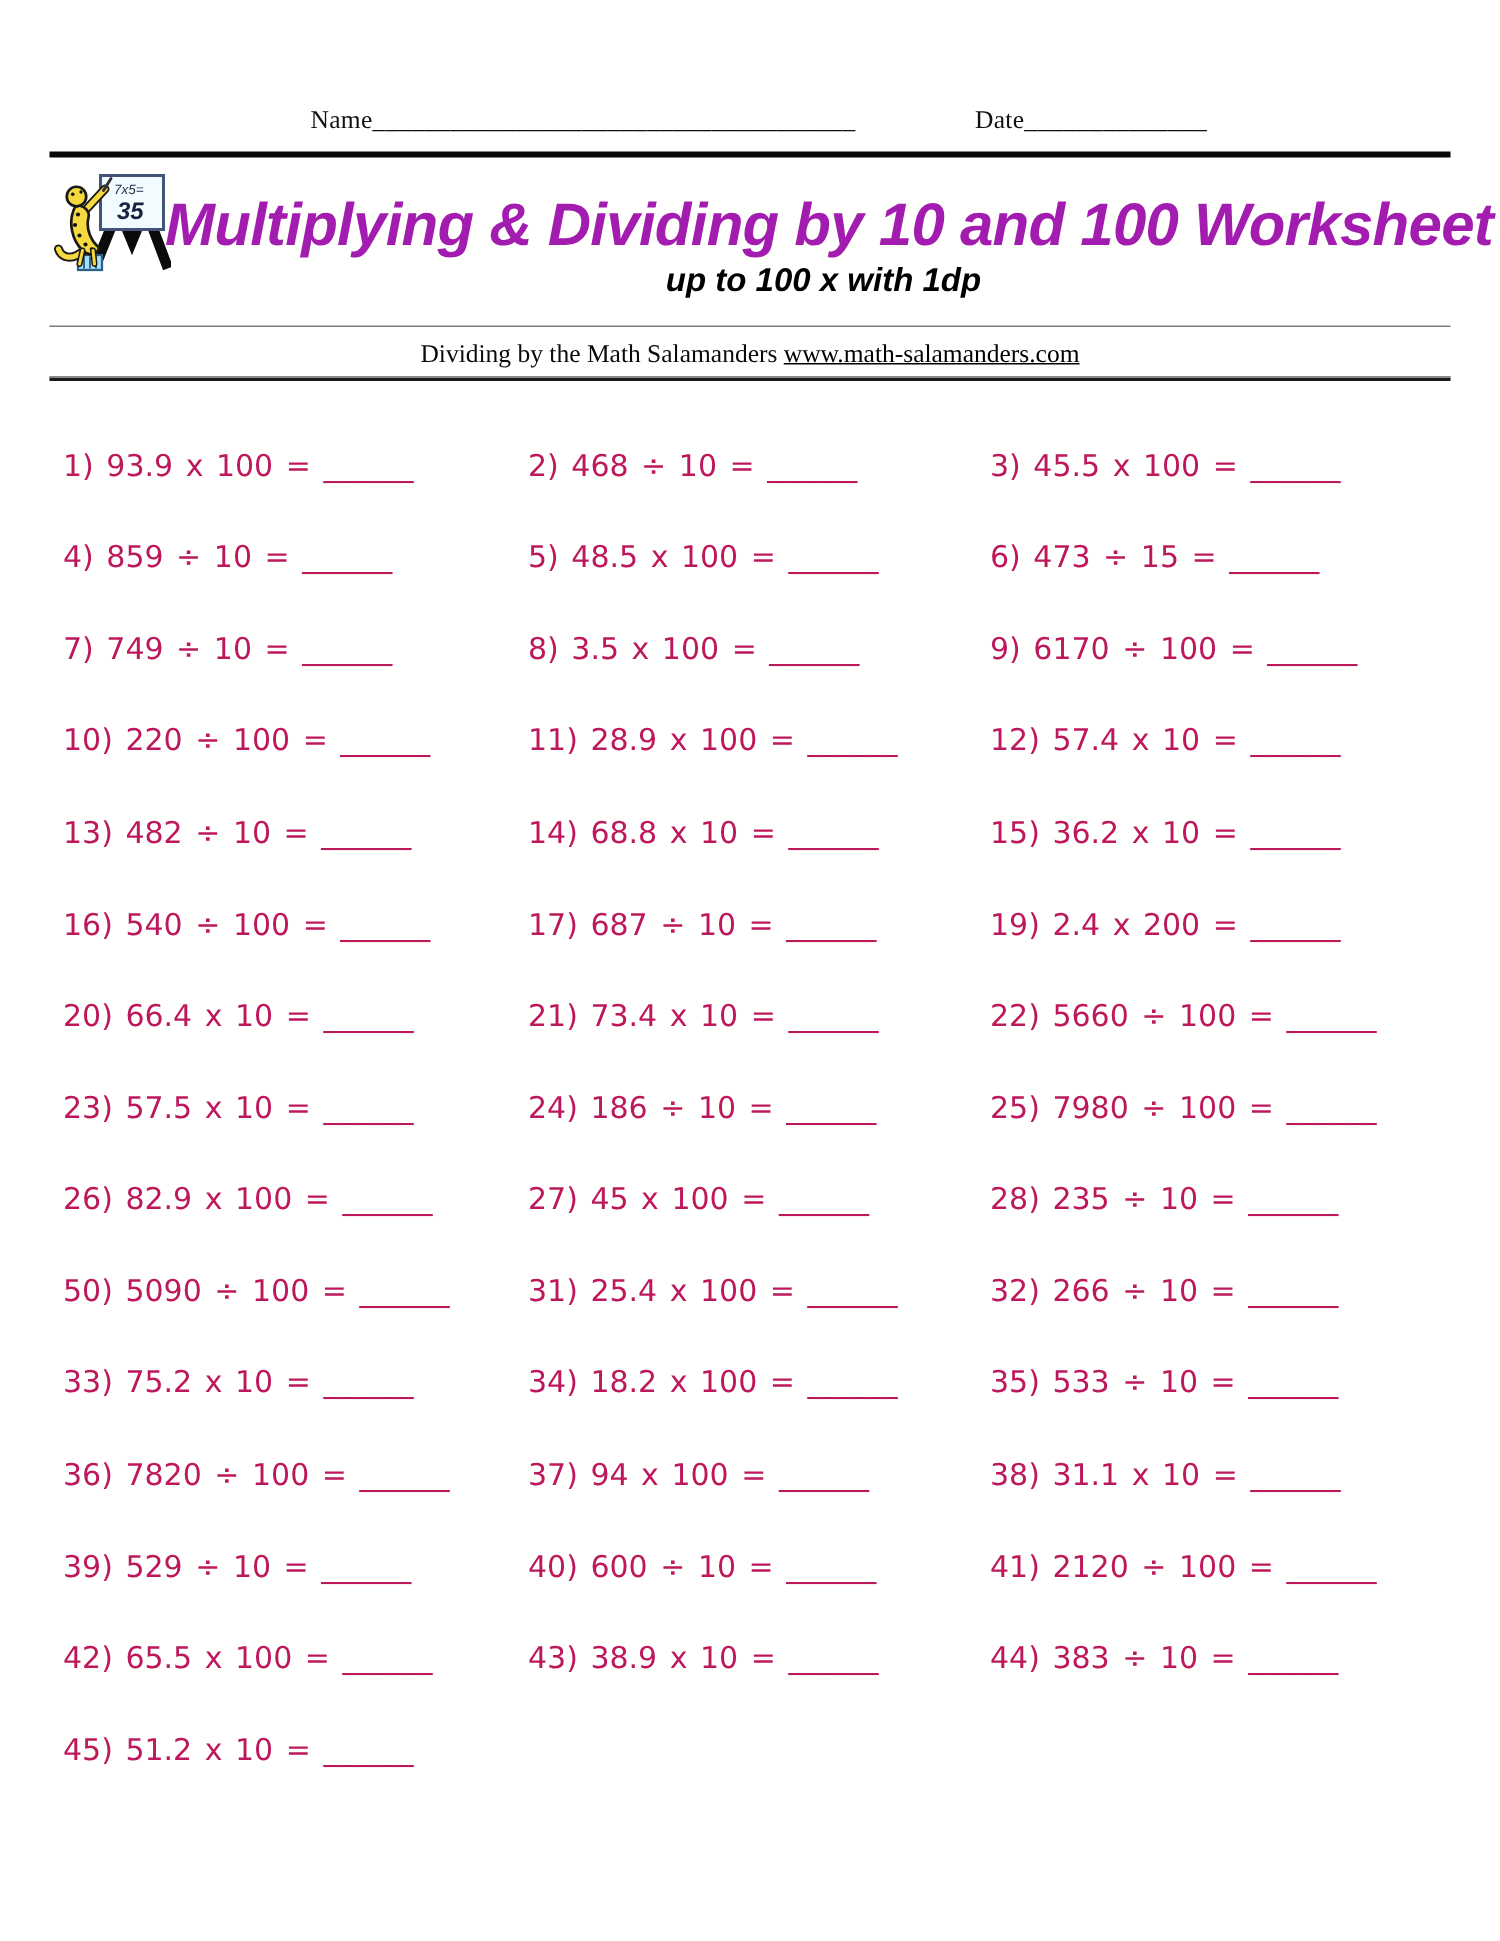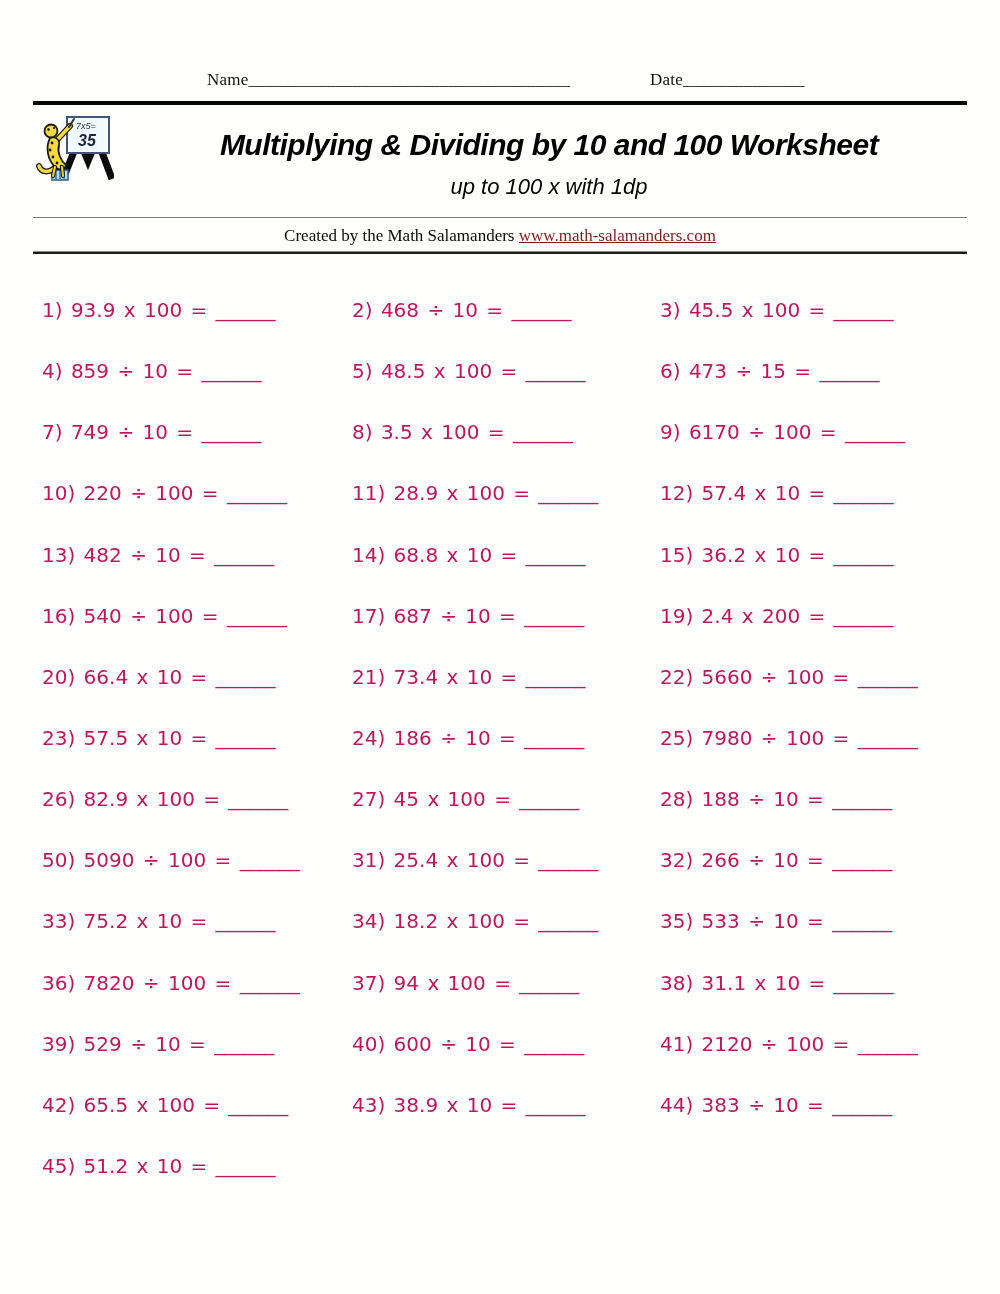--- a/index.html
+++ b/index.html
@@ -15,34 +15,34 @@
   }
   .name-block { position: absolute; top: 70px; left: 207px; font-size: 17px; letter-spacing: .2px; white-space: nowrap; }
   .date-block { position: absolute; top: 70px; left: 650px; font-size: 17px; letter-spacing: .2px; white-space: nowrap; }
   .rule-thick-top { position: absolute; top: 101px; left: 33px; width: 934px; height: 4px; background: #060606; }
   .logo { position: absolute; top: 115px; left: 36px; width: 78px; height: 68px; }
   .title {
     position: absolute; top: 128px; left: 110px; right: 12px;
     text-align: center;
     font-family: "Liberation Sans", sans-serif;
     font-weight: bold; font-style: italic;
-    font-size: 30px; letter-spacing: -0.5px; color: #000000;
+    font-size: 40px; letter-spacing: -0.5px; color: #a21caf;
     white-space: nowrap;
   }
   .subtitle {
     position: absolute; top: 174px; left: 110px; right: 12px;
     text-align: center;
     font-family: "Liberation Sans", sans-serif;
-    font-weight: normal; font-style: italic;
+    font-weight: bold; font-style: italic;
     font-size: 22px; color: #000;
     white-space: nowrap;
   }
   .rule-thin { position: absolute; top: 217px; left: 33px; width: 934px; height: 1px; background: #7a7a7a; }
   .credit { position: absolute; top: 226px; left: 0; width: 100%; text-align: center; font-size: 17px; color: #0a0a0a; }
-  .credit a { color: #7f1d1d; text-decoration: underline; cursor: pointer; }
+  .credit a { color: #000000; text-decoration: underline; cursor: pointer; }
   .rule-thick-bottom { position: absolute; top: 251px; left: 33px; width: 934px; height: 3px; background: #1b1b1b; border-top: 1px solid #888; }
   .problems {
     position: absolute; top: 297px; left: 42px; width: 930px;
     display: grid;
     grid-template-columns: 310px 308px 312px;
     grid-auto-rows: 61.15px;
     font-family: "DejaVu Sans", sans-serif;
     font-size: 20px; color: #be185d;
     word-spacing: 2px;
   }
@@ -92,21 +92,21 @@
       <path d="M19 52 L17 61 M26 52 L27 61" stroke="#1a1a1a" stroke-width="4" stroke-linecap="round"></path>
       <path d="M19 52 L17 61 M26 52 L27 61" stroke="#f5d93e" stroke-width="2" stroke-linecap="round"></path>
     </g>
   </svg>
 
   <div class="title">Multiplying &amp; Dividing by 10 and 100 Worksheet</div>
   <div class="subtitle">up to 100 x with 1dp</div>
 
   <div class="rule-thin"></div>
 
-  <div class="credit"><span>Created by the Math Salamanders </span><a>www.math-salamanders.com</a></div>
+  <div class="credit"><span>Dividing by the Math Salamanders </span><a>www.math-salamanders.com</a></div>
 
   <div class="rule-thick-bottom"></div>
 
   <div class="problems">
       <div class="problem">1) 93.9 x 100 = ______</div>
       <div class="problem">2) 468 ÷ 10 = ______</div>
       <div class="problem">3) 45.5 x 100 = ______</div>
       <div class="problem">4) 859 ÷ 10 = ______</div>
       <div class="problem">5) 48.5 x 100 = ______</div>
       <div class="problem">6) 473 ÷ 15 = ______</div>
@@ -123,21 +123,21 @@
       <div class="problem">17) 687 ÷ 10 = ______</div>
       <div class="problem">19) 2.4 x 200 = ______</div>
       <div class="problem">20) 66.4 x 10 = ______</div>
       <div class="problem">21) 73.4 x 10 = ______</div>
       <div class="problem">22) 5660 ÷ 100 = ______</div>
       <div class="problem">23) 57.5 x 10 = ______</div>
       <div class="problem">24) 186 ÷ 10 = ______</div>
       <div class="problem">25) 7980 ÷ 100 = ______</div>
       <div class="problem">26) 82.9 x 100 = ______</div>
       <div class="problem">27) 45 x 100 = ______</div>
-      <div class="problem">28) 188 ÷ 10 = ______</div>
+      <div class="problem">28) 235 ÷ 10 = ______</div>
       <div class="problem">50) 5090 ÷ 100 = ______</div>
       <div class="problem">31) 25.4 x 100 = ______</div>
       <div class="problem">32) 266 ÷ 10 = ______</div>
       <div class="problem">33) 75.2 x 10 = ______</div>
       <div class="problem">34) 18.2 x 100 = ______</div>
       <div class="problem">35) 533 ÷ 10 = ______</div>
       <div class="problem">36) 7820 ÷ 100 = ______</div>
       <div class="problem">37) 94 x 100 = ______</div>
       <div class="problem">38) 31.1 x 10 = ______</div>
       <div class="problem">39) 529 ÷ 10 = ______</div>

